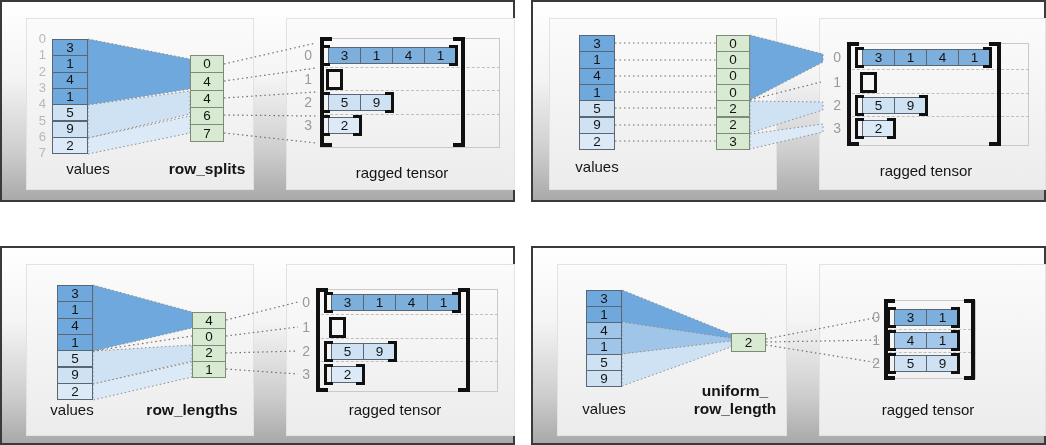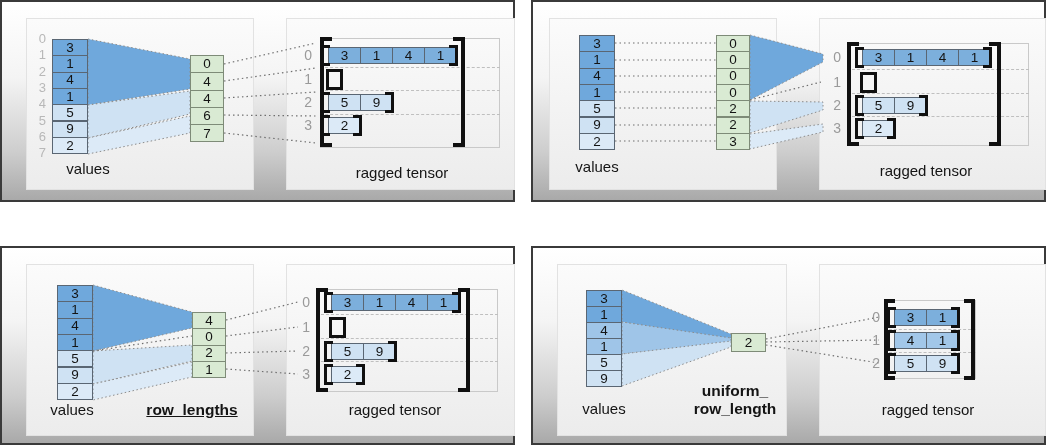--- a/index.html
+++ b/index.html
@@ -56,20 +56,21 @@
     <div class="idx" style="left: 18px; top: 94.2px; width: 26px;">4</div>
     <div class="idx" style="left: 18px; top: 110.5px; width: 26px;">5</div>
     <div class="idx" style="left: 18px; top: 126.8px; width: 26px;">6</div>
     <div class="idx" style="left: 18px; top: 143.1px; width: 26px;">7</div>
     <div class="cell gcell" style="left: 188px; top: 53px; width: 34px; height: 18.3px; background: rgb(217, 234, 211);">0</div>
     <div class="cell gcell" style="left: 188px; top: 70.3px; width: 34px; height: 18.3px; background: rgb(217, 234, 211);">4</div>
     <div class="cell gcell" style="left: 188px; top: 87.6px; width: 34px; height: 18.3px; background: rgb(217, 234, 211);">4</div>
     <div class="cell gcell" style="left: 188px; top: 104.9px; width: 34px; height: 18.3px; background: rgb(217, 234, 211);">6</div>
     <div class="cell gcell" style="left: 188px; top: 122.2px; width: 34px; height: 18.3px; background: rgb(217, 234, 211);">7</div>
     <div class="lab" style="left: 26px; top: 158px; width: 120px;">values</div>
+    <div class="lab bold" style="left: 130px; top: 158px; width: 150px;">row_splits</div>
     <div class="lab" style="left: 325px; top: 162px; width: 150px;">ragged tensor</div>
     <div class="tbox" style="left: 318px; top: 36px; width: 180px; height: 110px;"></div>
     <div class="sep" style="left: 318px; top: 65px; width: 180px;"></div>
     <div class="sep" style="left: 318px; top: 88px; width: 180px;"></div>
     <div class="sep" style="left: 318px; top: 112px; width: 180px;"></div>
     <div class="ob l" style="left: 318px; top: 35px; width: 12px; height: 110px;"></div>
     <div class="ob r" style="left: 451px; top: 35px; width: 12px; height: 110px;"></div>
     <div class="rowlab" style="left: 290px; top: 45px; width: 20px;">0</div>
     <div class="cell" style="left: 326px; top: 45px; width: 33px; height: 17px; background: rgb(124, 175, 220);">3</div>
     <div class="cell" style="left: 358px; top: 45px; width: 33px; height: 17px; background: rgb(124, 175, 220);">1</div>
@@ -166,21 +167,21 @@
     <div class="cell" style="left: 55px; top: 69.6px; width: 36px; height: 17.3px; background: rgb(111, 168, 220);">4</div>
     <div class="cell" style="left: 55px; top: 85.9px; width: 36px; height: 17.3px; background: rgb(111, 168, 220);">1</div>
     <div class="cell" style="left: 55px; top: 102.2px; width: 36px; height: 17.3px; background: rgb(207, 226, 243);">5</div>
     <div class="cell" style="left: 55px; top: 118.5px; width: 36px; height: 17.3px; background: rgb(207, 226, 243);">9</div>
     <div class="cell" style="left: 55px; top: 134.8px; width: 36px; height: 17.3px; background: rgb(220, 234, 247);">2</div>
     <div class="cell gcell" style="left: 190px; top: 64px; width: 34px; height: 17.3px; background: rgb(217, 234, 211);">4</div>
     <div class="cell gcell" style="left: 190px; top: 80.3px; width: 34px; height: 17.3px; background: rgb(217, 234, 211);">0</div>
     <div class="cell gcell" style="left: 190px; top: 96.6px; width: 34px; height: 17.3px; background: rgb(217, 234, 211);">2</div>
     <div class="cell gcell" style="left: 190px; top: 112.9px; width: 34px; height: 17.3px; background: rgb(217, 234, 211);">1</div>
     <div class="lab" style="left: 10px; top: 153px; width: 120px;">values</div>
-    <div class="lab bold" style="left: 115px; top: 153px; width: 150px; text-decoration: underline;">row_lengths</div>
+    <div class="lab bold" style="left: 115px; top: 153px; width: 150px;">row_lengths</div>
     <div class="lab" style="left: 318px; top: 153px; width: 150px;">ragged tensor</div>
     <div class="tbox" style="left: 314px; top: 41px; width: 182px; height: 103px;"></div>
     <div class="sep" style="left: 314px; top: 66px; width: 182px;"></div>
     <div class="sep" style="left: 314px; top: 90px; width: 182px;"></div>
     <div class="sep" style="left: 314px; top: 113px; width: 182px;"></div>
     <div class="ob l" style="left: 314px; top: 40px; width: 12px; height: 104px;"></div>
     <div class="ob r" style="left: 456px; top: 40px; width: 12px; height: 104px;"></div>
     <div class="rowlab" style="left: 288px; top: 46px; width: 20px;">0</div>
     <div class="cell" style="left: 329px; top: 46px; width: 33px; height: 17px; background: rgb(124, 175, 220);">3</div>
     <div class="cell" style="left: 361px; top: 46px; width: 33px; height: 17px; background: rgb(124, 175, 220);">1</div>

